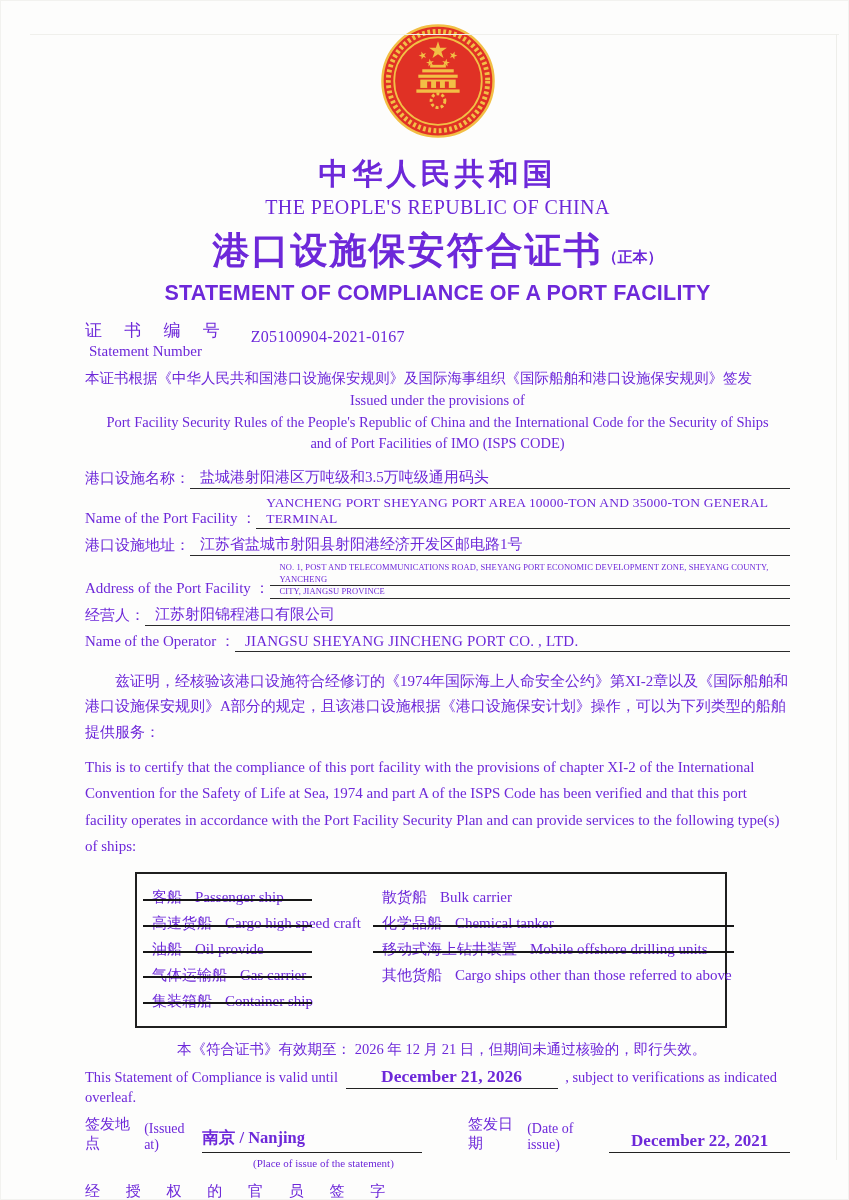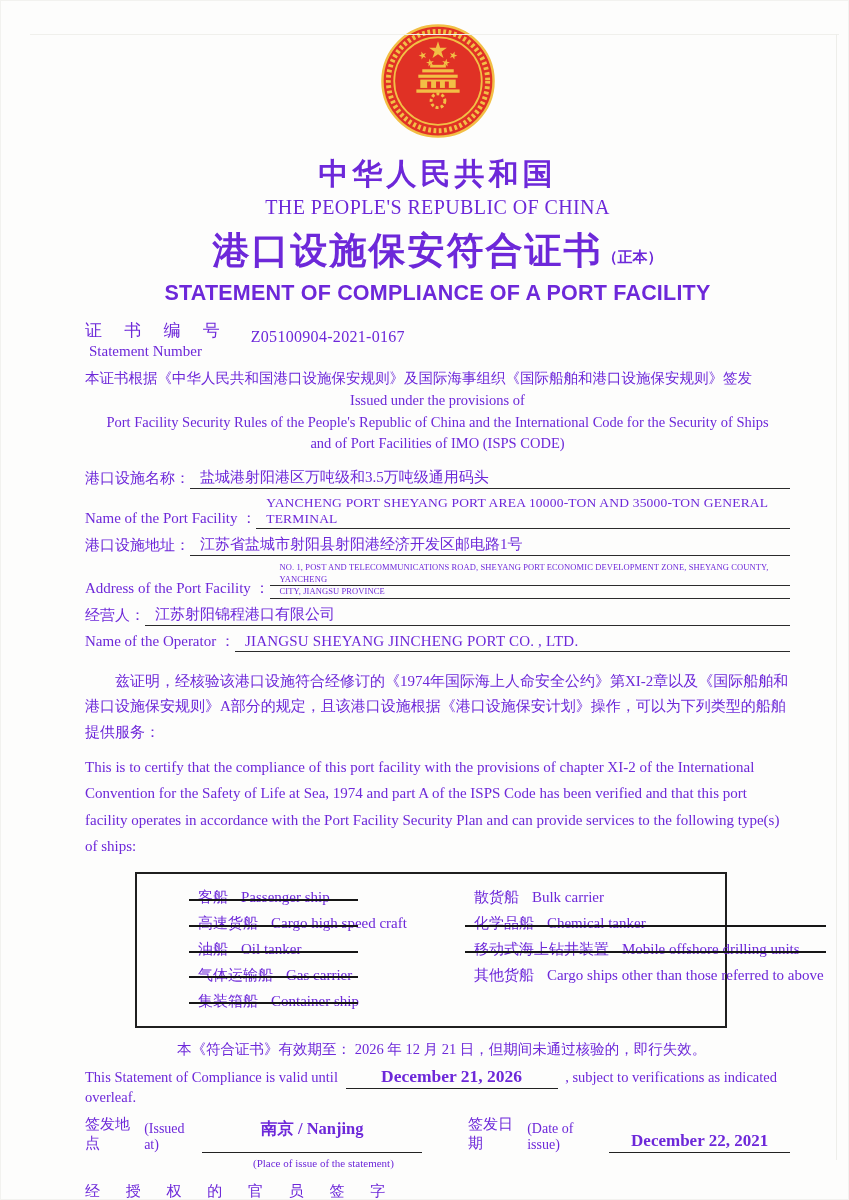--- a/index.html
+++ b/index.html
@@ -50,38 +50,38 @@
   .addr-val { flex:1; }
   .addr-line { border-bottom:1.6px solid #2b2b2b; font-size:8.5px; line-height:11.5px; padding:0 4px 0 10px; letter-spacing:0.1px; }
 
   
   .cert-zh { margin-top:17px; font-size:15px; line-height:1.7; text-indent:2em; }
   .cert-en { margin-top:9px;  font-size:15px; line-height:1.75; }
 
   
   .ship-table { margin:13px 0 0 50px; width:592px; border:2px solid #1f1f1f;
                 display:grid; grid-template-columns:1fr 1fr; padding:11px 0 12px; box-sizing:border-box; }
-  .ship-col { display:flex; flex-direction:column;padding-left:46px; }
+  .ship-col { display:flex; flex-direction:column; }
   .ship-cell { position:relative; height:25.8px; display:flex; align-items:center;
                padding:0 6px 0 15px; font-size:15px; white-space:nowrap; }
   .ship-cell .zh { margin-right:13px; }
   .ship-cell.struck::after { content:""; position:absolute; left:6px; top:54%;
                border-top:2px solid #161616; right:4px; }
   .ship-col.left .ship-cell.struck::after { right:24%; }
 
   
   .valid-zh { margin-top:12px; padding-left:92px; font-size:14.5px; }
   .valid-en { margin-top:7px; font-size:14.5px; }
   .u-date { display:inline-block; min-width:212px; text-align:center;
             border-bottom:1.7px solid #222; font-size:17.5px; font-weight:600; margin:0 4px; padding-bottom:1px; }
   .issue-row { display:flex; align-items:flex-end; margin-top:9px; font-size:15px; }
   .issue-left { display:flex; align-items:flex-end; }
   .paren { font-size:14px; }
-  .u-place { display:inline-block; width:238px; text-align:center; border-bottom:1.7px solid #222;
-             font-size:16.5px; font-weight:600; margin-left:4px; padding-bottom:12px; }
+  .u-place { display:inline-block; width:238px; text-align:left; border-bottom:1.7px solid #222;
+             font-size:16.5px; font-weight:600; margin-left:4px; padding-bottom:3px; }
   .issue-right { display:flex; align-items:flex-end; margin-left:46px; }
   .u-issuedate { display:inline-block; width:196px; text-align:center; border-bottom:1.7px solid #222;
              font-size:17px; font-weight:600; margin-left:6px; padding-bottom:1px; }
   .place-caption { font-size:11px; margin:4px 0 0 168px; }
 
   .sig-label-zh { margin-top:13px; font-size:15px; letter-spacing:11px; }
 </style>
 </head>
 <body>
 
@@ -175,21 +175,21 @@
         <div class="ship-cell struck">
             <span class="zh">客船</span>
             <span class="en">Passenger ship</span>
           </div>
         <div class="ship-cell struck">
             <span class="zh">高速货船</span>
             <span class="en">Cargo high speed craft</span>
           </div>
         <div class="ship-cell struck">
             <span class="zh">油船</span>
-            <span class="en">Oil tanker</span>
+            <span class="en">Oil provide</span>
           </div>
         <div class="ship-cell struck">
             <span class="zh">气体运输船</span>
             <span class="en">Gas carrier</span>
           </div>
         <div class="ship-cell struck">
             <span class="zh">集装箱船</span>
             <span class="en">Container ship</span>
           </div>
       </div>

